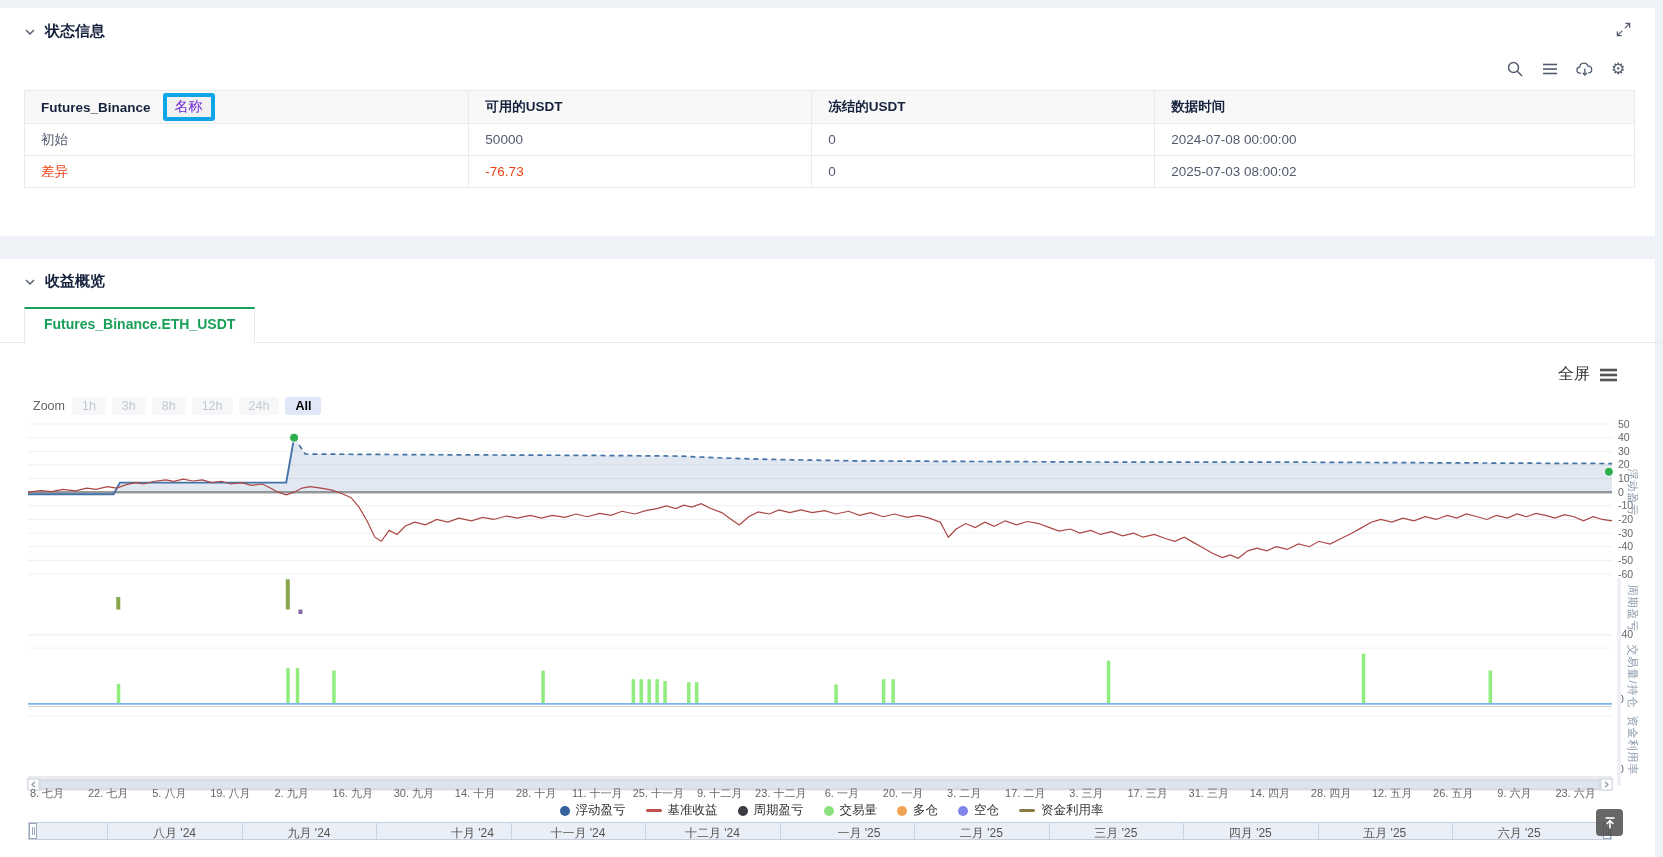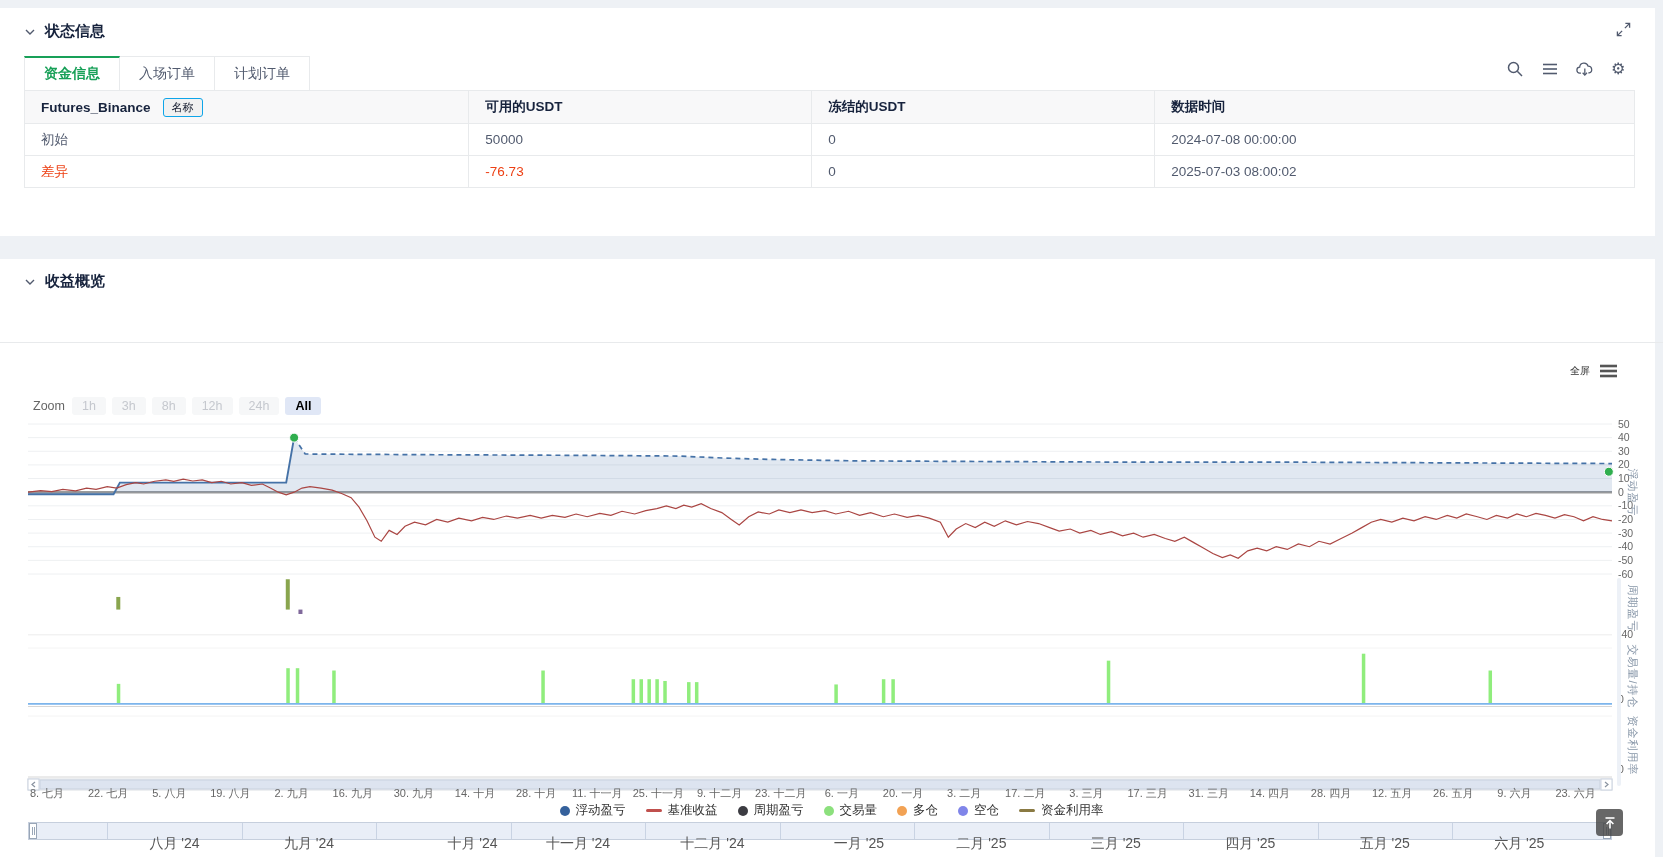--- a/index.html
+++ b/index.html
@@ -17,36 +17,36 @@
   .tab.active{color:var(--green);border-top:2px solid var(--green);font-weight:bold;line-height:31px}
   #tabline2{position:absolute;top:83px;left:0;width:1663px;border-bottom:1px solid #e8eaec;height:0}
   
   .toolbar{position:absolute;right:26px;top:52px;display:flex;gap:17px;align-items:center}
   .tool-ic{width:18px;height:18px;color:#515a6e;cursor:pointer;display:inline-flex}
   
   table{position:absolute;left:24px;top:82px;width:1611px;border-collapse:collapse;font-size:13.5px;table-layout:fixed}
   th,td{border:1px solid #e8eaec;padding:0 16px;height:32px;text-align:left;font-weight:normal;overflow:hidden;white-space:nowrap}
   thead th{background:#f8f8f9;color:#17233d;font-weight:bold}
   td{height:31px;color:#515a6e}
-  .name-tag{display:inline-block;margin-left:12px;padding:1px 8px;font-size:11px;font-weight:normal;color:#0f172a;background:#f1f1f1;border:1px solid #0ea5e9;border-radius:3px;vertical-align:1px}
+  .name-tag{display:inline-block;margin-left:12px;padding:1px 8px;font-size:14px;font-weight:normal;color:#6d28d9;background:#f1f1f1;border:4px solid #0ea5e9;border-radius:3px;vertical-align:1px}
   
   #stats-row{position:absolute;top:107px;left:0;width:1663px;text-align:center;font-size:13.5px;color:#5b6471}
-  #fs-ctl{position:absolute;top:105px;right:38px;display:flex;align-items:center;gap:10px;font-size:10px;color:#333;cursor:pointer}
+  #fs-ctl{position:absolute;top:105px;right:38px;display:flex;align-items:center;gap:10px;font-size:16px;color:#333;cursor:pointer}
   #zoom-row{position:absolute;top:138px;left:33px;display:flex;align-items:center;gap:7px;font-size:12.5px;color:#666}
   .zbtn{padding:2px 10px;border-radius:3px;background:#f6f7f8;color:#c5c8ce;cursor:default}
   .zbtn.active{background:#e0e7f6;color:#000;font-weight:bold;cursor:pointer}
   #chart{position:absolute;top:161px;left:0}
   
   #legend{position:absolute;top:543px;left:0;width:1663px;display:flex;justify-content:center;gap:20px;font-size:12.5px;color:#333;align-items:center}
   .lg-item{display:flex;align-items:center;gap:6px;cursor:pointer}
   .lg-dot{width:10px;height:10px;border-radius:50%}
   .lg-line{width:16px;height:3px;border-radius:2px}
   
   #navigator{position:absolute;top:563px;left:28px;width:1584px;height:18px;background:#e9eef7;border:1px solid #c6cfdd;box-sizing:border-box}
-  .nav-label{position:absolute;top:12px;font-size:14px;color:#555;transform:translateX(-50%);white-space:nowrap}
+  .nav-label{position:absolute;top:2px;font-size:12px;color:#555;transform:translateX(-50%);white-space:nowrap}
   .nav-sep{position:absolute;top:0;width:1px;height:16px;background:#c9d3e3}
   .nav-handle{position:absolute;top:0px;width:8px;height:16px;background:#fff;border:1px solid #99a6b7;box-sizing:border-box;cursor:ew-resize}
   .nav-handle i{display:block;width:1px;height:8px;background:#99a6b7;position:absolute;top:3px}
   .side-track{position:absolute;left:1617px;top:319px;width:4px;height:208px;background:#edf1f7;border-radius:2px}
   .vlabel{position:absolute;left:1592px;width:80px;text-align:center;transform:rotate(90deg);font-size:11px;color:#8796a8;letter-spacing:1px}
   
   #scrolltop{position:absolute;left:1596px;top:809px;width:27px;height:27px;background:rgba(70,70,70,.82);border-radius:4px;display:flex;align-items:center;justify-content:center;cursor:pointer}
 </style>
 </head>
 <body>
@@ -63,25 +63,20 @@
 
   <span style="position:absolute;right:24px;top:14px;color:#515a6e;cursor:pointer">
     <svg width="15" height="15" viewBox="0 0 16 16" fill="none" stroke="currentColor" stroke-width="1.4">
       <polyline points="10,1.5 14.5,1.5 14.5,6"></polyline>
         <line x1="14.5" y1="1.5" x2="9.5" y2="6.5"></line>
       <polyline points="6,14.5 1.5,14.5 1.5,10"></polyline>
         <line x1="1.5" y1="14.5" x2="6.5" y2="9.5"></line>
     </svg>
   </span>
 
-  <div class="tabs" style="top:48px;left:24px">
-      <div class="tab active">资金信息</div>
-      <div class="tab">入场订单</div>
-      <div class="tab">计划订单</div>
-    </div>
 
   <div class="toolbar">
     <span class="tool-ic">
       <svg viewBox="0 0 18 18" fill="none" stroke="currentColor" stroke-width="1.5">
           <circle cx="7.5" cy="7.5" r="5"></circle>
           <line x1="11.3" y1="11.3" x2="16" y2="16"></line>
         </svg>
     </span>
     <span class="tool-ic">
       <svg viewBox="0 0 18 18" stroke="currentColor" stroke-width="1.6">
@@ -138,20 +133,23 @@
   <div class="panel-header" style="top:13px">
     <span class="chev">
       <svg width="12" height="12" viewBox="0 0 12 12">
           <polyline points="2,4 6,8 10,4" fill="none" stroke="currentColor" stroke-width="1.4"></polyline>
         </svg>
     </span>
     <span class="panel-title">收益概览</span>
   </div>
 
   <div id="tabline2"></div>
+  <div class="tabs" style="top:48px;left:24px;z-index:2">
+    <div class="tab active" style="border-bottom:1px solid #fff;margin-bottom:-1px">Futures_Binance.ETH_USDT</div>
+  </div>
 
 
   <div id="fs-ctl">
     <span>全屏</span>
     <span style="display:inline-flex">
       <svg width="17" height="14" viewBox="0 0 17 14" stroke="#555" stroke-width="2.6">
           <line x1="0" y1="2" x2="17" y2="2"></line>
           <line x1="0" y1="7" x2="17" y2="7"></line>
           <line x1="0" y1="12" x2="17" y2="12"></line>
         </svg>

